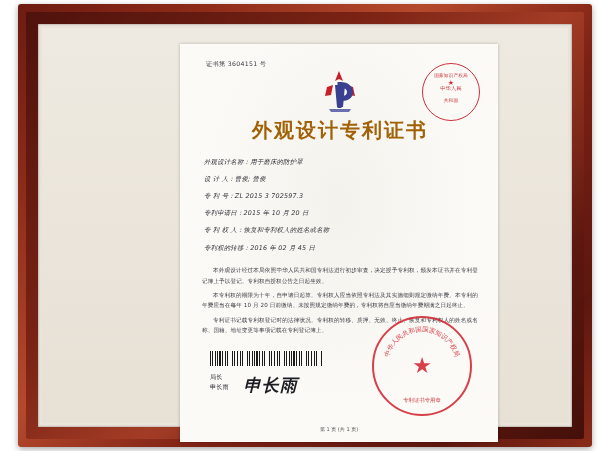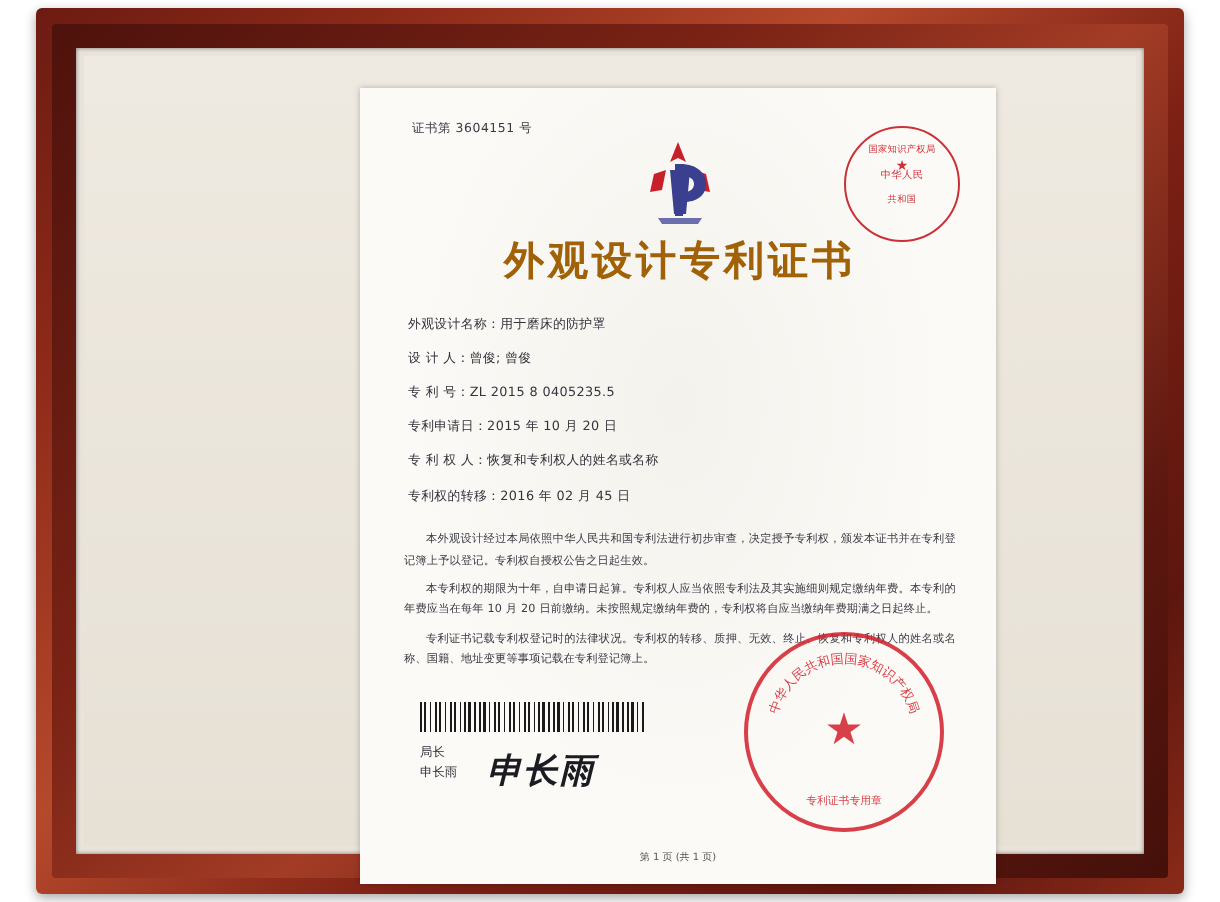--- a/index.html
+++ b/index.html
@@ -134,20 +134,21 @@
   
   .fields { margin: 0 2px; }
   .field-row {
     font-size: 6.4px;
     line-height: 1.5;
     color: #33333c;
     margin-bottom: 7.5px;
     letter-spacing: 0.2px;
     white-space: nowrap;
     overflow: hidden;
+    font-style: italic;
   }
   .field-label { display: inline; }
   .field-value { display: inline; }
 
   
   .body-text {
     margin-top: 12px;
     font-size: 5.6px;
     line-height: 1.85;
     color: #3a3a44;
@@ -302,21 +303,21 @@
         <div class="title">外观设计专利证书</div>
 
         <div class="fields">
           <div class="field-row">
             <span class="field-label">外观设计名称：</span><span class="field-value">用于磨床的防护罩</span>
           </div>
           <div class="field-row">
             <span class="field-label">设  计  人：</span><span class="field-value">曾俊; 曾俊</span>
           </div>
           <div class="field-row">
-            <span class="field-label">专  利  号：</span><span class="field-value">ZL 2015 8 0405235.5</span>
+            <span class="field-label">专  利  号：</span><span class="field-value">ZL 2015 3 702597.3</span>
           </div>
           <div class="field-row">
             <span class="field-label">专利申请日：</span><span class="field-value">2015 年 10 月 20 日</span>
           </div>
           <div class="field-row">
             <span class="field-label">专 利 权 人：</span><span class="field-value">恢复和专利权人的姓名或名称</span>
           </div>
           <div class="field-row">
             <span class="field-label">专利权的转移：</span><span class="field-value">2016 年 02 月 45 日</span>
           </div>

